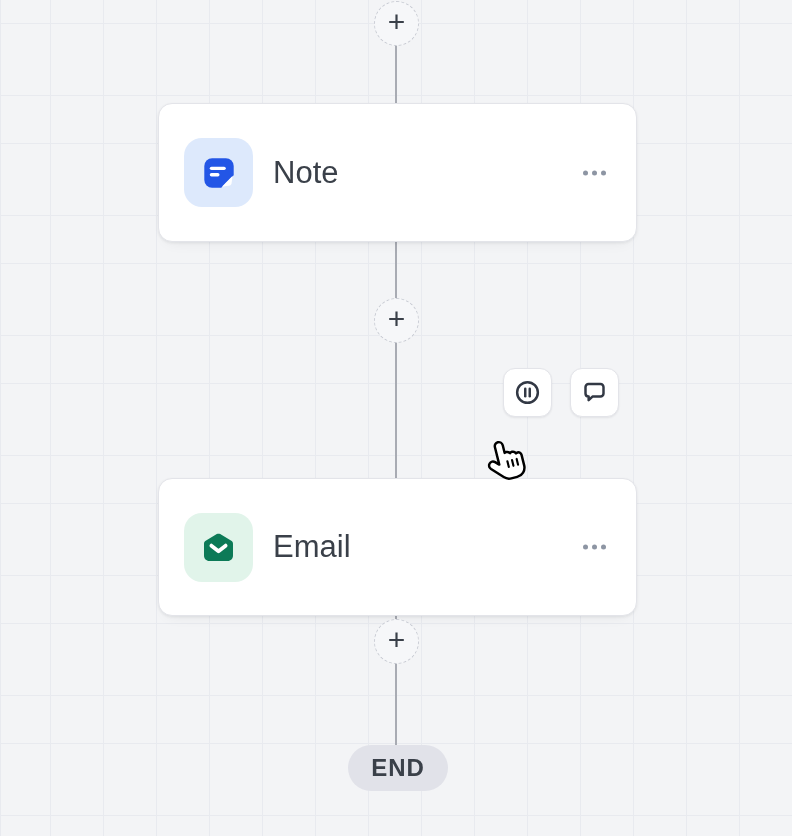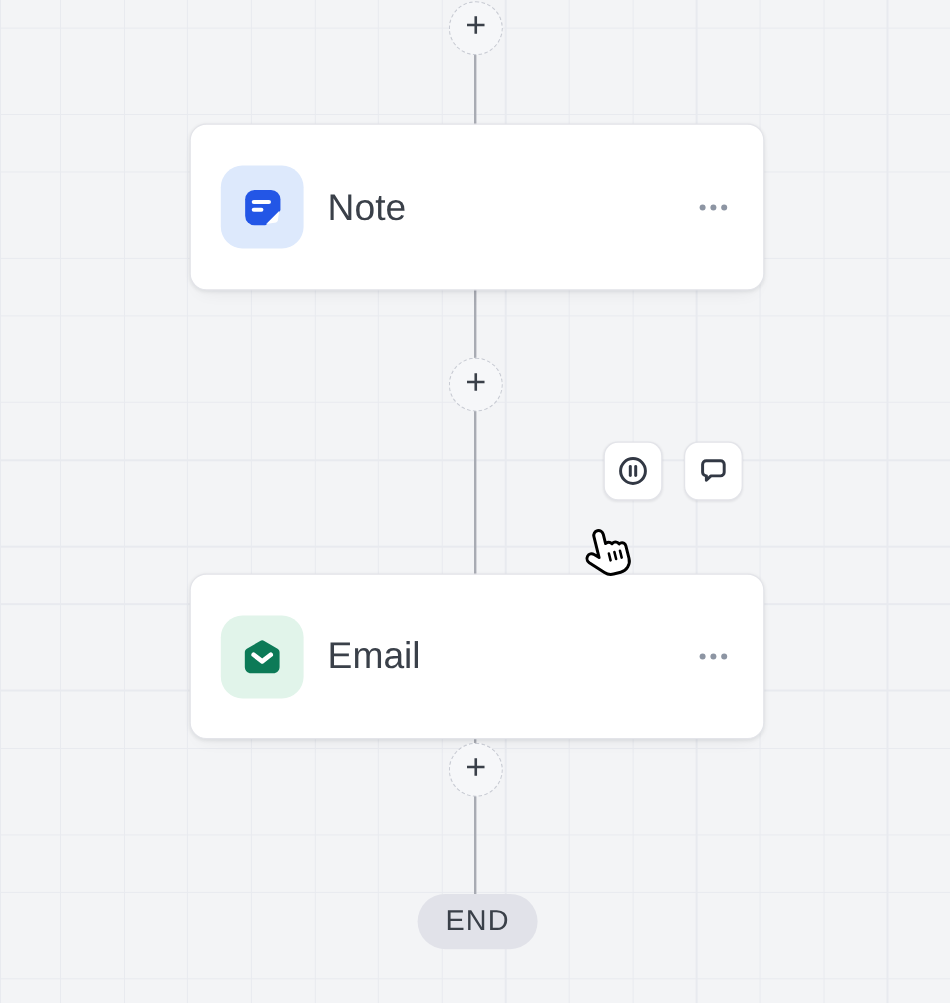--- a/index.html
+++ b/index.html
@@ -53,21 +53,21 @@
   .hover-btn{
     position:absolute;top:368px;width:49px;height:49px;border-radius:12px;
     background:var(--card-bg);border:1px solid var(--card-border);
     box-shadow:0 1px 2px rgba(20,24,34,.08);
     display:flex;align-items:center;justify-content:center;cursor:pointer;z-index:2;
   }
   .end-pill{
     position:absolute;left:348px;top:745px;width:100px;height:46px;border-radius:23px;
     background:var(--end-bg);display:flex;align-items:center;justify-content:center;z-index:1;
   }
-  .end-pill span{font-size:24px;font-weight:400;letter-spacing:1px;color:var(--text);}
+  .end-pill span{font-size:24px;font-weight:700;letter-spacing:1px;color:var(--text);}
   .cursor{position:absolute;left:487px;top:438px;z-index:3;transform:rotate(-14deg);}
 </style>
 </head>
 <body>
 
 <div class="canvas">
 
   <div class="connector"></div>
 
   <button class="add-btn" style="top:1px;">

